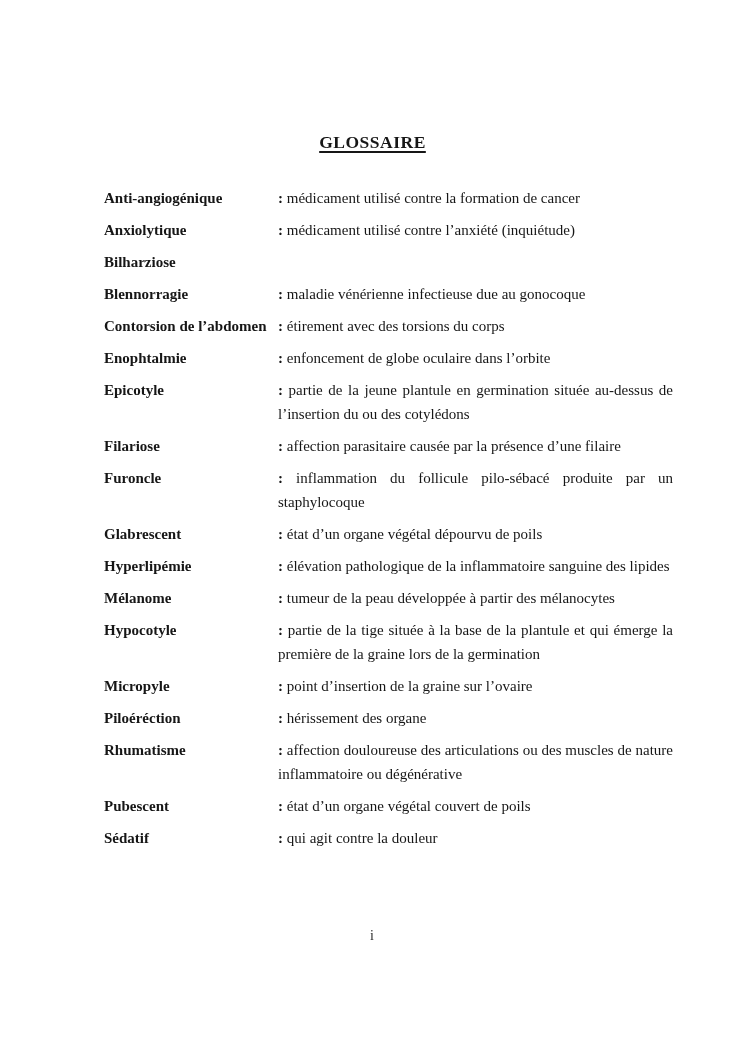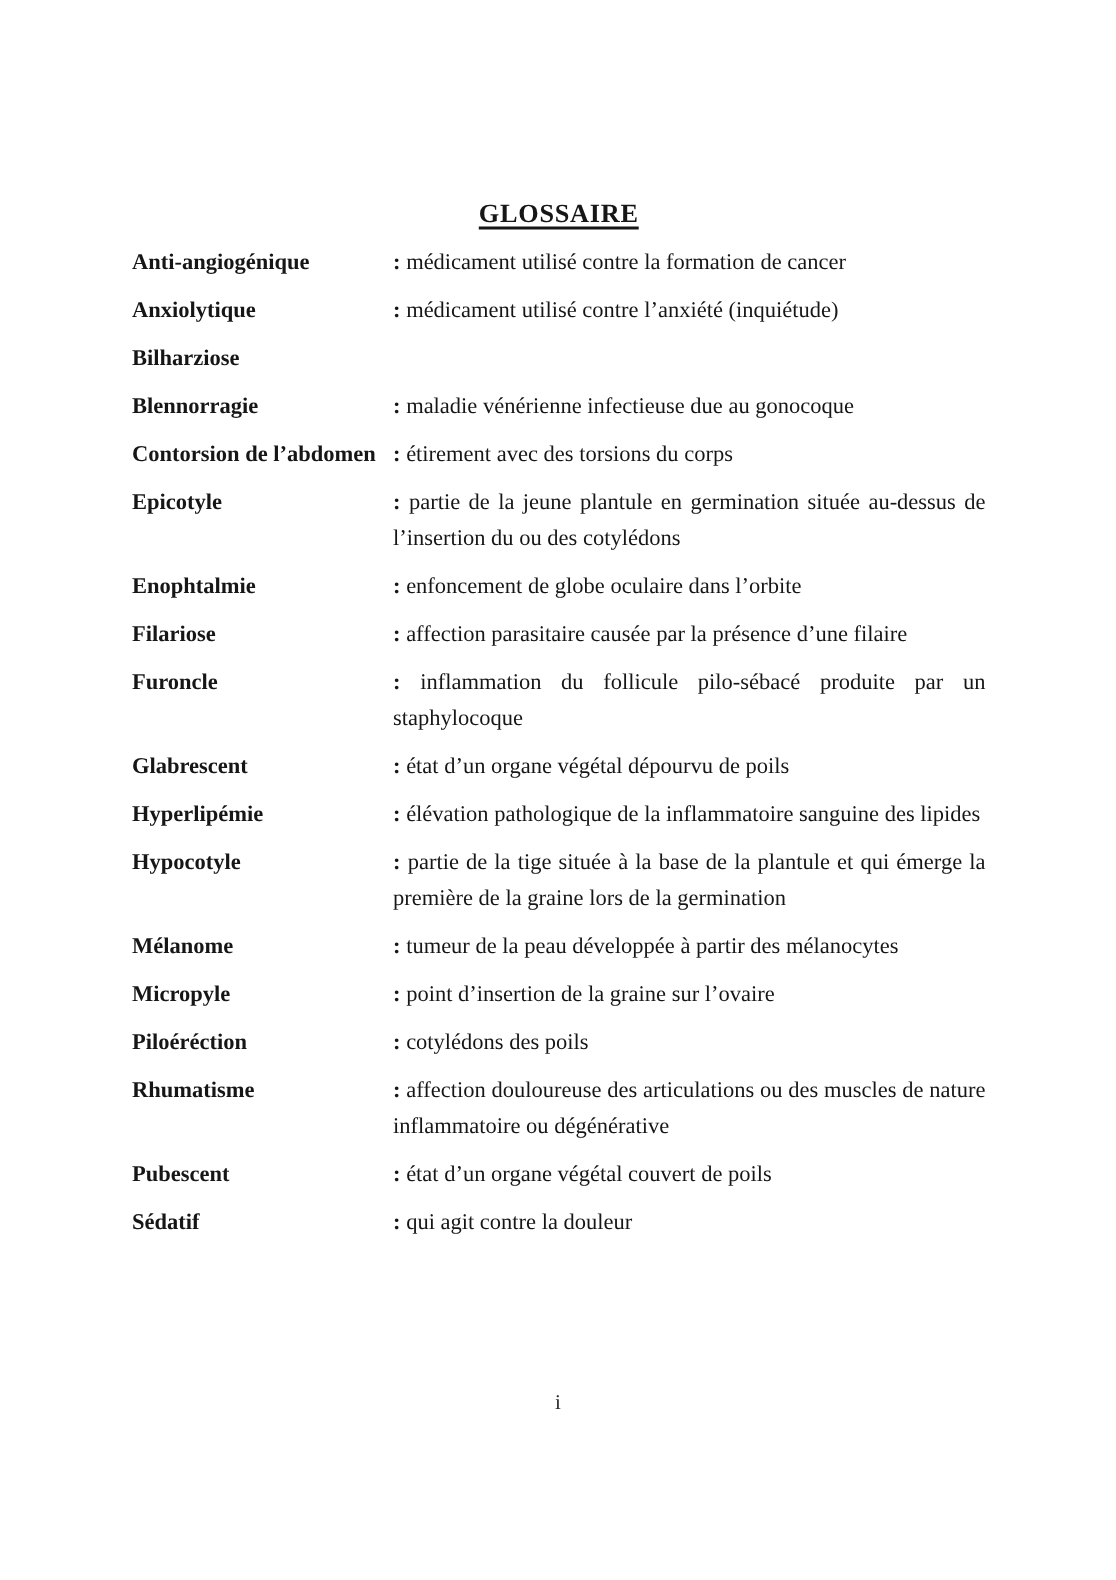--- a/index.html
+++ b/index.html
@@ -15,28 +15,28 @@
   .page {
     position: absolute;
     inset: 0;
     padding: 132px 87px 0 88px;
   }
   .doc-title {
     text-align: center;
     font-weight: bold;
     font-size: 17.5px;
     letter-spacing: 0.5px;
-    margin-bottom: 10px;
+    margin-bottom: 33px;
   }
   .doc-title .title-text {
     text-decoration: underline;
     text-underline-offset: 3px;
     text-decoration-thickness: 1.5px;
   }
-  .glossary-list { width: 100%; }
+  .glossary-list { width: 100%; margin-left: 16px; }
   .entry {
     display: flex;
     align-items: flex-start;
     line-height: 24px;
     margin-bottom: 8px;
   }
   .term {
     flex: 0 0 174px;
     width: 174px;
     font-weight: bold;
@@ -83,27 +83,27 @@
     <div class="term">Blennorragie</div>
     <div class="definition"><b class="colon">:</b> <span>maladie vénérienne infectieuse due au gonocoque</span></div>
   </div>
 
   <div class="entry">
     <div class="term">Contorsion de l’abdomen</div>
     <div class="definition"><b class="colon">:</b> <span>étirement avec des torsions du corps</span></div>
   </div>
 
   <div class="entry">
-    <div class="term">Epicotyle</div>
-    <div class="definition"><b class="colon">:</b> <span>partie de la jeune plantule en germination située au-dessus de l’insertion du ou des cotylédons</span></div>
+    <div class="term">Enophtalmie</div>
+    <div class="definition"><b class="colon">:</b> <span>enfoncement de globe oculaire dans l’orbite</span></div>
   </div>
 
   <div class="entry">
-    <div class="term">Enophtalmie</div>
-    <div class="definition"><b class="colon">:</b> <span>enfoncement de globe oculaire dans l’orbite</span></div>
+    <div class="term">Epicotyle</div>
+    <div class="definition"><b class="colon">:</b> <span>partie de la jeune plantule en germination située au-dessus de l’insertion du ou des cotylédons</span></div>
   </div>
 
 
   <div class="entry">
     <div class="term">Filariose</div>
     <div class="definition"><b class="colon">:</b> <span>affection parasitaire causée par la présence d’une filaire</span></div>
   </div>
 
   <div class="entry">
     <div class="term">Furoncle</div>
@@ -114,37 +114,37 @@
     <div class="term">Glabrescent</div>
     <div class="definition"><b class="colon">:</b> <span>état d’un organe végétal dépourvu de poils</span></div>
   </div>
 
   <div class="entry">
     <div class="term">Hyperlipémie</div>
     <div class="definition"><b class="colon">:</b> <span>élévation pathologique de la inflammatoire sanguine des lipides</span></div>
   </div>
 
   <div class="entry">
-    <div class="term">Hypocotyle</div>
-    <div class="definition"><b class="colon">:</b> <span>partie de la tige située à la base de la plantule et qui émerge la première de la graine lors de la germination</span></div>
+    <div class="term">Mélanome</div>
+    <div class="definition"><b class="colon">:</b> <span>tumeur de la peau développée à partir des mélanocytes</span></div>
   </div>
 
   <div class="entry">
-    <div class="term">Mélanome</div>
-    <div class="definition"><b class="colon">:</b> <span>tumeur de la peau développée à partir des mélanocytes</span></div>
+    <div class="term">Hypocotyle</div>
+    <div class="definition"><b class="colon">:</b> <span>partie de la tige située à la base de la plantule et qui émerge la première de la graine lors de la germination</span></div>
   </div>
 
   <div class="entry">
     <div class="term">Micropyle</div>
     <div class="definition"><b class="colon">:</b> <span>point d’insertion de la graine sur l’ovaire</span></div>
   </div>
 
   <div class="entry">
     <div class="term">Piloéréction</div>
-    <div class="definition"><b class="colon">:</b> <span>cotylédons des poils</span></div>
+    <div class="definition"><b class="colon">:</b> <span>hérissement des organe</span></div>
   </div>
 
   <div class="entry">
     <div class="term">Rhumatisme</div>
     <div class="definition"><b class="colon">:</b> <span>affection douloureuse des articulations ou des muscles de nature inflammatoire ou dégénérative</span></div>
   </div>
 
   <div class="entry">
     <div class="term">Pubescent</div>
     <div class="definition"><b class="colon">:</b> <span>état d’un organe végétal couvert de poils</span></div>

